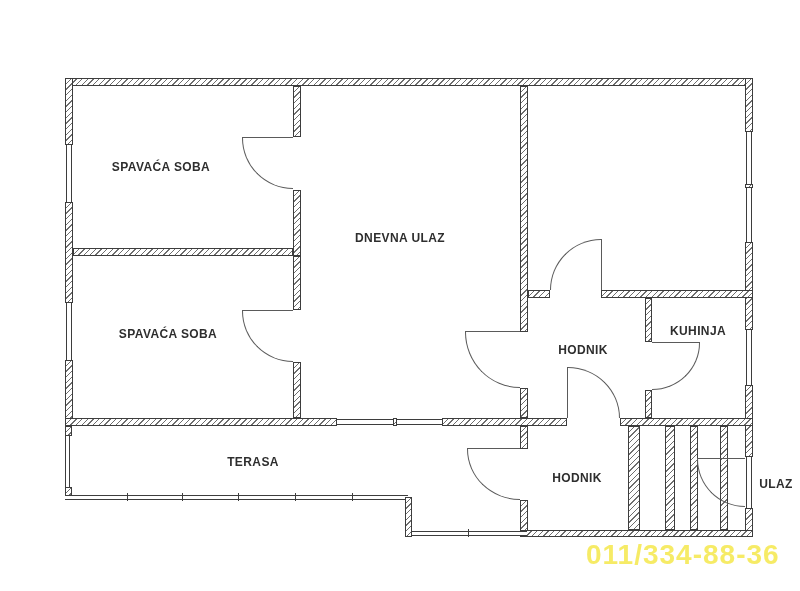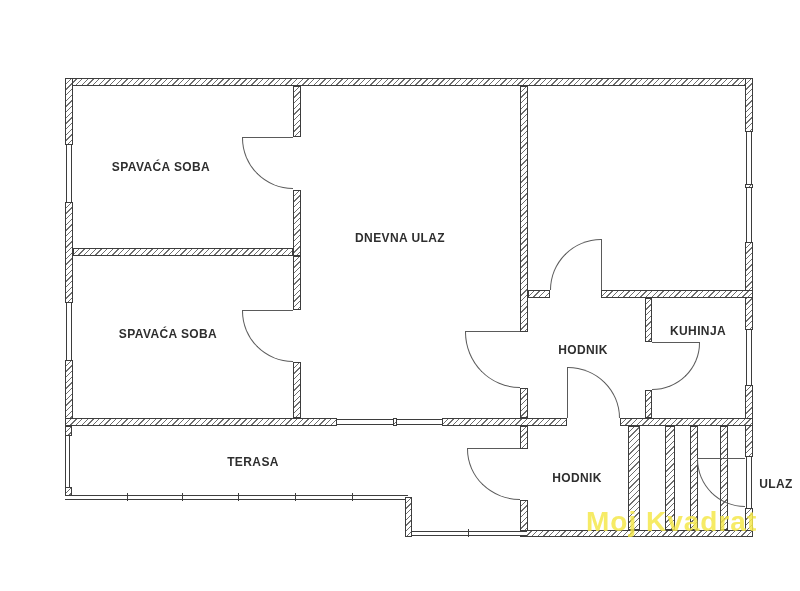--- a/index.html
+++ b/index.html
@@ -127,15 +127,15 @@
 
   <div class="room-label" style="left:161px;top:167px;">SPAVAĆA SOBA</div>
   <div class="room-label" style="left:168px;top:334px;">SPAVAĆA SOBA</div>
   <div class="room-label" style="left:400px;top:238px;">DNEVNA ULAZ</div>
   <div class="room-label" style="left:583px;top:350px;">HODNIK</div>
   <div class="room-label" style="left:698px;top:331px;">KUHINJA</div>
   <div class="room-label" style="left:245px;top:462px;margin-left:8px;">TERASA</div>
   <div class="room-label" style="left:577px;top:478px;">HODNIK</div>
   <div class="room-label" style="left:776px;top:484px;">ULAZ</div>
 
-  <div class="watermark" style="left:586px;top:506px;">Moj Kvadrat</div>
+  <div class="watermark" style="left:586px;top:539px;">011/334-88-36</div>
 
 </div>
 
 </body></html>

